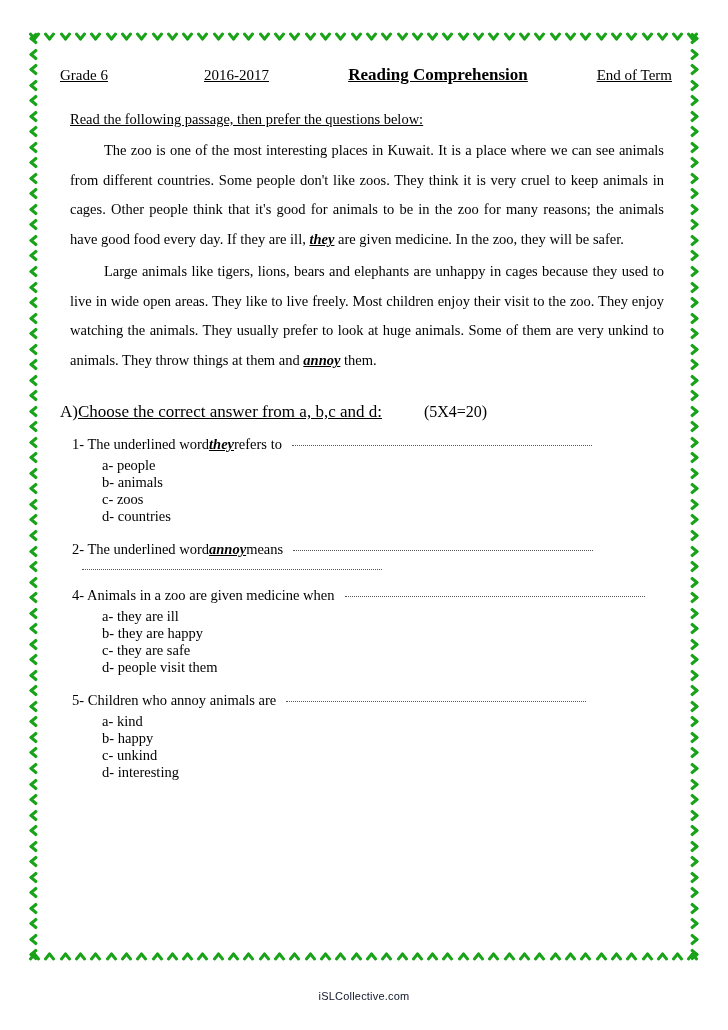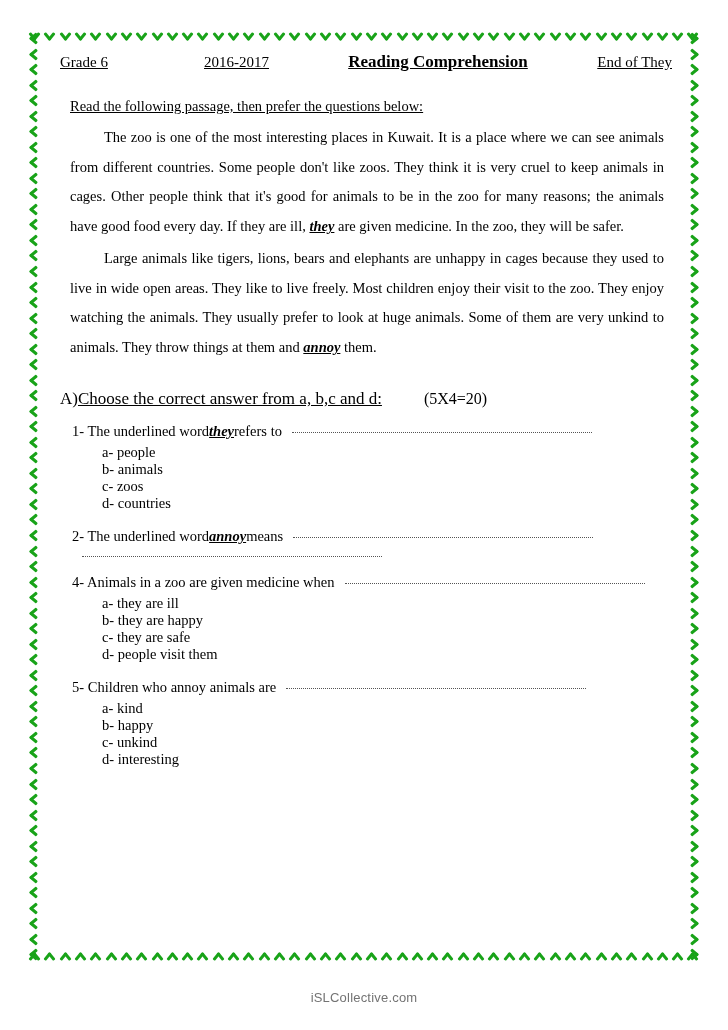--- a/index.html
+++ b/index.html
@@ -63,21 +63,21 @@
   .chev.up::after     { transform: rotate(50deg);  left: 4px; top: 6px; }
   .chev.right::before { transform: rotate(-40deg); left: 1px; top: 3px; }
   .chev.right::after  { transform: rotate(40deg);  left: 1px; top: 7px; }
   .chev.left::before  { transform: rotate(40deg);  left: 3px; top: 3px; }
   .chev.left::after   { transform: rotate(-40deg); left: 3px; top: 7px; }
 
   
   .content {
     position: absolute;
     left: 60px;
-    top: 52px;
+    top: 65px;
     width: 612px;
   }
 
   .header-row {
     display: flex;
     align-items: baseline;
     font-size: 15px;
     margin-bottom: 26px;
   }
   .hdr-grade { width: 96px; }
@@ -142,22 +142,22 @@
 
   .qblock { margin-top: 14px; }
 
   .footer {
     position: absolute;
     left: 0;
     top: 990px;
     width: 728px;
     text-align: center;
     font-family: "Liberation Sans", sans-serif;
-    font-size: 13px;
-    color: #737373;
+    font-size: 11px;
+    color: #0f172a;
     letter-spacing: .2px;
   }
 </style>
 </head>
 <body>
 
 <div class="page">
 
   <div class="border-frame">
     <div class="chev-row" id="border-top" style="left:0; top:0; width:672px;">
@@ -377,21 +377,21 @@
         <div class="chev left"></div>
       </div>
   </div>
 
   <div class="content">
 
     <div class="header-row">
       <div class="hdr-grade u">Grade 6</div>
       <div class="hdr-year u">2016-2017</div>
       <div class="hdr-title u">Reading Comprehension</div>
-      <div class="hdr-term u">End of They</div>
+      <div class="hdr-term u">End of Term</div>
     </div>
 
     <div class="instruction">Read the following passage, then prefer the questions below:</div>
 
     <div class="passage">
       <p><span>The zoo is one of the most interesting places in Kuwait. It is a place where we can see animals from different countries. Some people don't like zoos. They think it is very cruel to keep animals in cages. Other people think that it's good for animals to be in the zoo for many reasons; the animals have good food every day. If they are ill, </span><span class="uw">they</span><span> are given medicine. In the zoo, they will be safer.</span></p>
       <p><span>Large animals like tigers, lions, bears and elephants are unhappy in cages because they used to live in wide open areas. They like to live freely. Most children enjoy their visit to the zoo. They enjoy watching the animals. They usually prefer to look at huge animals. Some of them are very unkind to animals. They throw things at them and </span><span class="uw">annoy</span><span> them.</span></p>
     </div>
 
     <div class="section-a">

